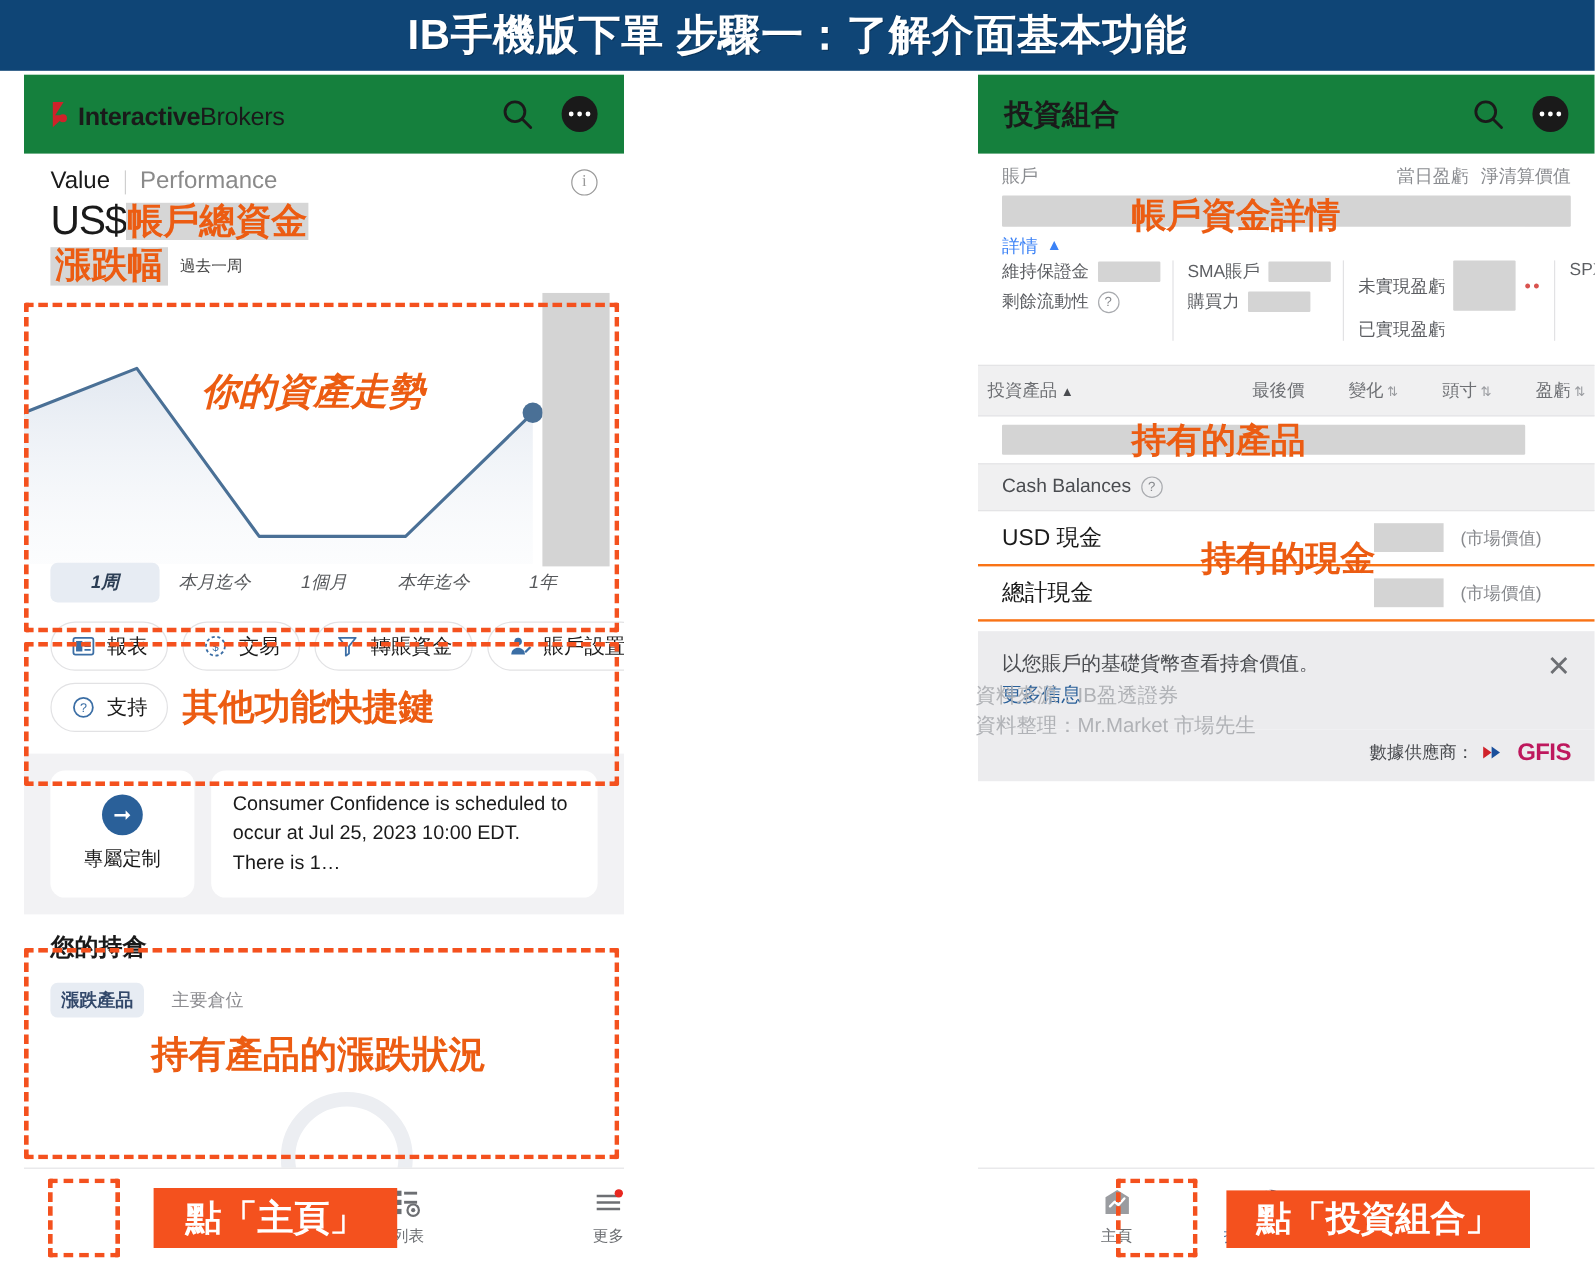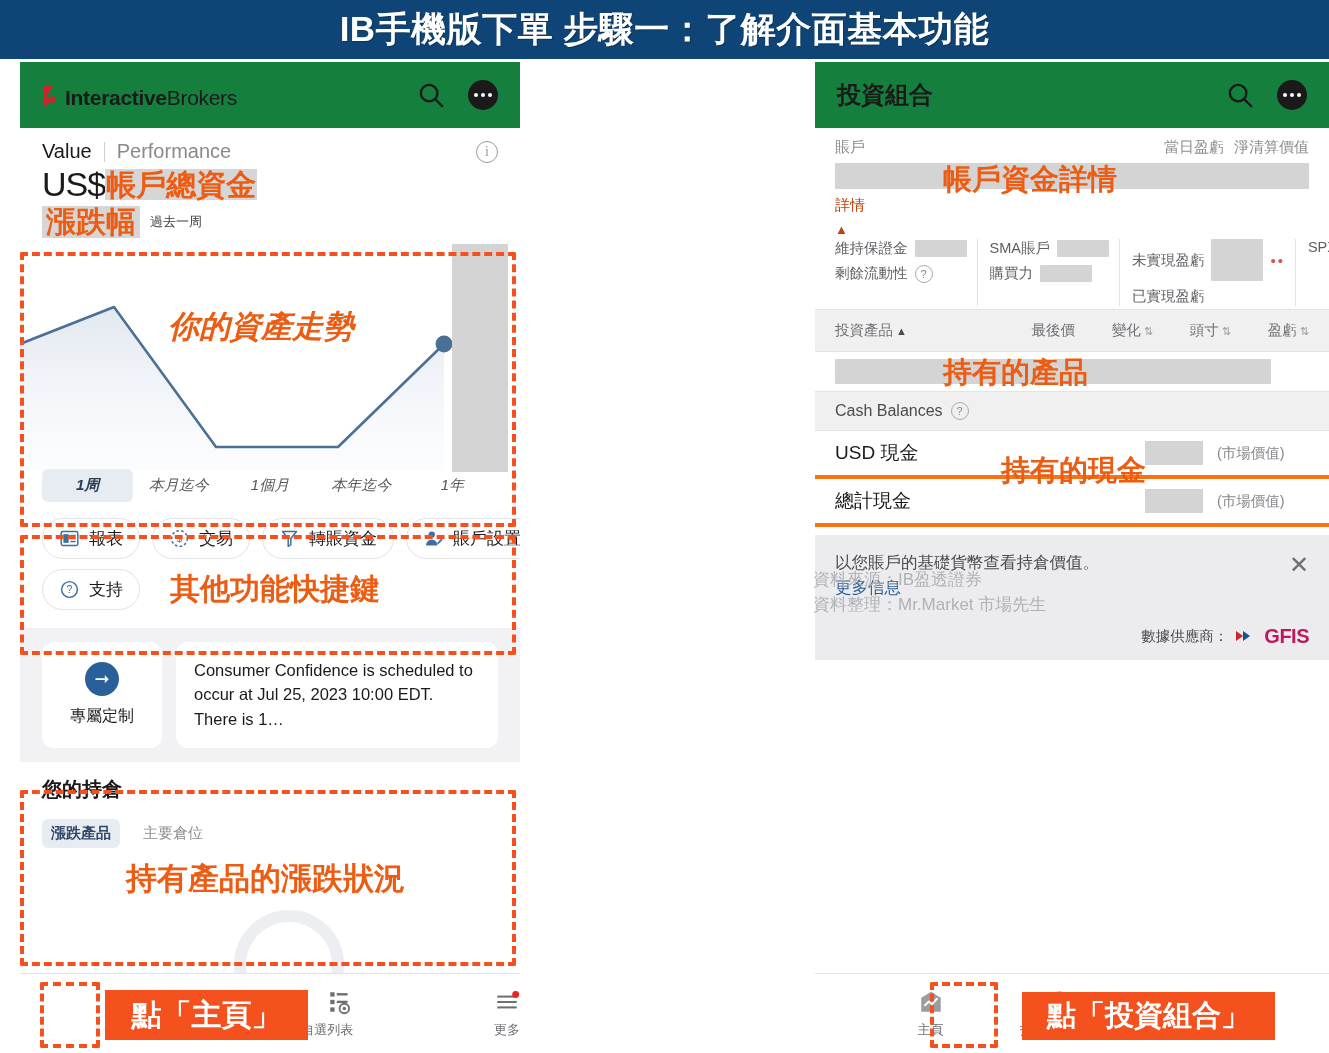--- a/index.html
+++ b/index.html
@@ -109,21 +109,21 @@
   .qa-row { display:flex; gap:12px; margin-bottom:10px; }
   .qa-chip {
     display:flex; align-items:center; gap:9px;
     border:1px solid #e2e2e4; border-radius:26px;
     padding: 8px 16px; background:#fff;
     font-size:17px; color:#1b1b1b; white-space:nowrap;
   }
   .qa-ic { width:21px; height:21px; flex:none; }
   .anno-qa {
     color:#ec5c12; font-weight:bold; font-size:30px;
-    margin-left: 18px; white-space:nowrap; align-self:center;
+    white-space:nowrap; align-self:center;
   }
 
   
   .news-strip { background:#f2f2f4; padding: 14px 22px; display:flex; gap:14px; }
   .news-tile {
     width:120px; background:#fff; border-radius:12px;
     display:flex; flex-direction:column; align-items:center; justify-content:center;
     padding: 16px 6px; gap:10px;
   }
   .news-tile .arrow-circ {
@@ -175,37 +175,37 @@
   }
   .acct-head .f { flex:1; }
   .acct-bar-row { position:relative; padding: 0 20px; }
   .grey-bar { background:#d4d4d4; height:26px; border-radius:1px; }
   .anno-acct {
     position:absolute; left: 128px; top: -3px;
     color:#ec5c12; font-weight:bold; font-size:29px; white-space:nowrap;
   }
   .detail-toggle {
     display:flex; align-items:flex-start; gap:7px; padding: 7px 20px 2px 20px;
-    font-size:15px; color:#c2410c;flex-direction:column;
+    font-size:15px; color:#3b82f6;
   }
   .chev-up { font-size:13px; }
   .metric-grid {
     display:flex; padding: 0 20px; gap:0; align-items:stretch;
   }
   .metric-col { display:flex; flex-direction:column; gap:6px; padding-right:10px; }
   .metric-col.bordered { border-left:1px solid #e2e2e4; padding-left:12px; }
   .metric-line { display:flex; align-items:center; gap:7px; white-space:nowrap; }
   .metric-lbl { font-size:14.5px; color:#5c5e62; }
   .metric-blank { background:#d4d4d4; height:17px; width:52px; border-radius:1px; }
   .metric-blank.tall { height:42px; width:52px; }
   .red-dots { color:#d9534f; font-size:15px; letter-spacing:2px; }
 
   .tbl-head {
     display:flex; align-items:center; background:#f0f0f1;
-    padding: 11px 20px; margin-top: 3px; font-size:14.5px; color:#6d6f73;
+    padding: 11px 8px; margin-top: 20px; font-size:14.5px; color:#6d6f73;
     border-top:1px solid #e4e4e6; border-bottom:1px solid #e4e4e6;
   }
   .tbl-head .th { white-space:nowrap; }
   .th-prod { flex:1; }
   .th-c { width:78px; text-align:right; }
   .sort-ic { font-size:11px; margin-left:3px; color:#9a9ca0; }
   .sort-ic.on { color:#4a4c50; }
 
   .prod-row { position:relative; padding: 7px 20px; }
   .prod-bar { background:#d4d4d4; height:25px; border-radius:1px; margin-right:38px; }
@@ -219,21 +219,21 @@
     border-top:1px solid #e4e4e6; border-bottom:1px solid #e4e4e6;
   }
   .q-circ {
     width:18px; height:18px; border-radius:50%; border:1.2px solid #a9abaf;
     display:flex; align-items:center; justify-content:center;
     font-size:11px; color:#86888c;
   }
   .cash-rows { position:relative; }
   .cash-row {
     display:flex; align-items:center; padding: 9px 20px;
-    border-bottom: 4px solid #f97316;
+    border-bottom: 2px solid #f97316;
   }
   .cash-lbl { font-size:19px; color:#1a1a1a; flex:1; }
   .cash-blank { width:58px; height:24px; background:#d4d4d4; margin-right:14px; }
   .cash-mv { font-size:14.5px; color:#87898d; width:92px; }
   .anno-cash {
     position:absolute; left: 186px; top: 20px;
     color:#ec5c12; font-weight:bold; font-size:29px; white-space:nowrap;
   }
 
   .info-banner {
@@ -583,16 +583,16 @@
     <div>資料來源：IB盈透證券</div>
     <div>資料整理：Mr.Market 市場先生</div>
   </div>
 
   <div class="dash" style="left:20px;  top:252px;  width:496px; height:275px;"></div>
   <div class="dash" style="left:20px;  top:535px;  width:496px; height:120px;"></div>
   <div class="dash" style="left:20px;  top:790px;  width:496px; height:176px;"></div>
   <div class="dash" style="left:40px;  top:982px;  width:60px;  height:66px;"></div>
   <div class="dash" style="left:930px; top:982px;  width:68px;  height:66px;"></div>
 
-  <div class="callout" style="left:105px; top:990px; width:203px; height:50px; font-size:30px;">點「主頁」</div>
+  <div class="callout" style="left:128px; top:990px; width:203px; height:50px; font-size:30px;">點「主頁」</div>
   <div class="callout" style="left:1022px; top:992px; width:253px; height:48px; font-size:29px;">點「投資組合」</div>
 
 </div>
 
 </body></html>

